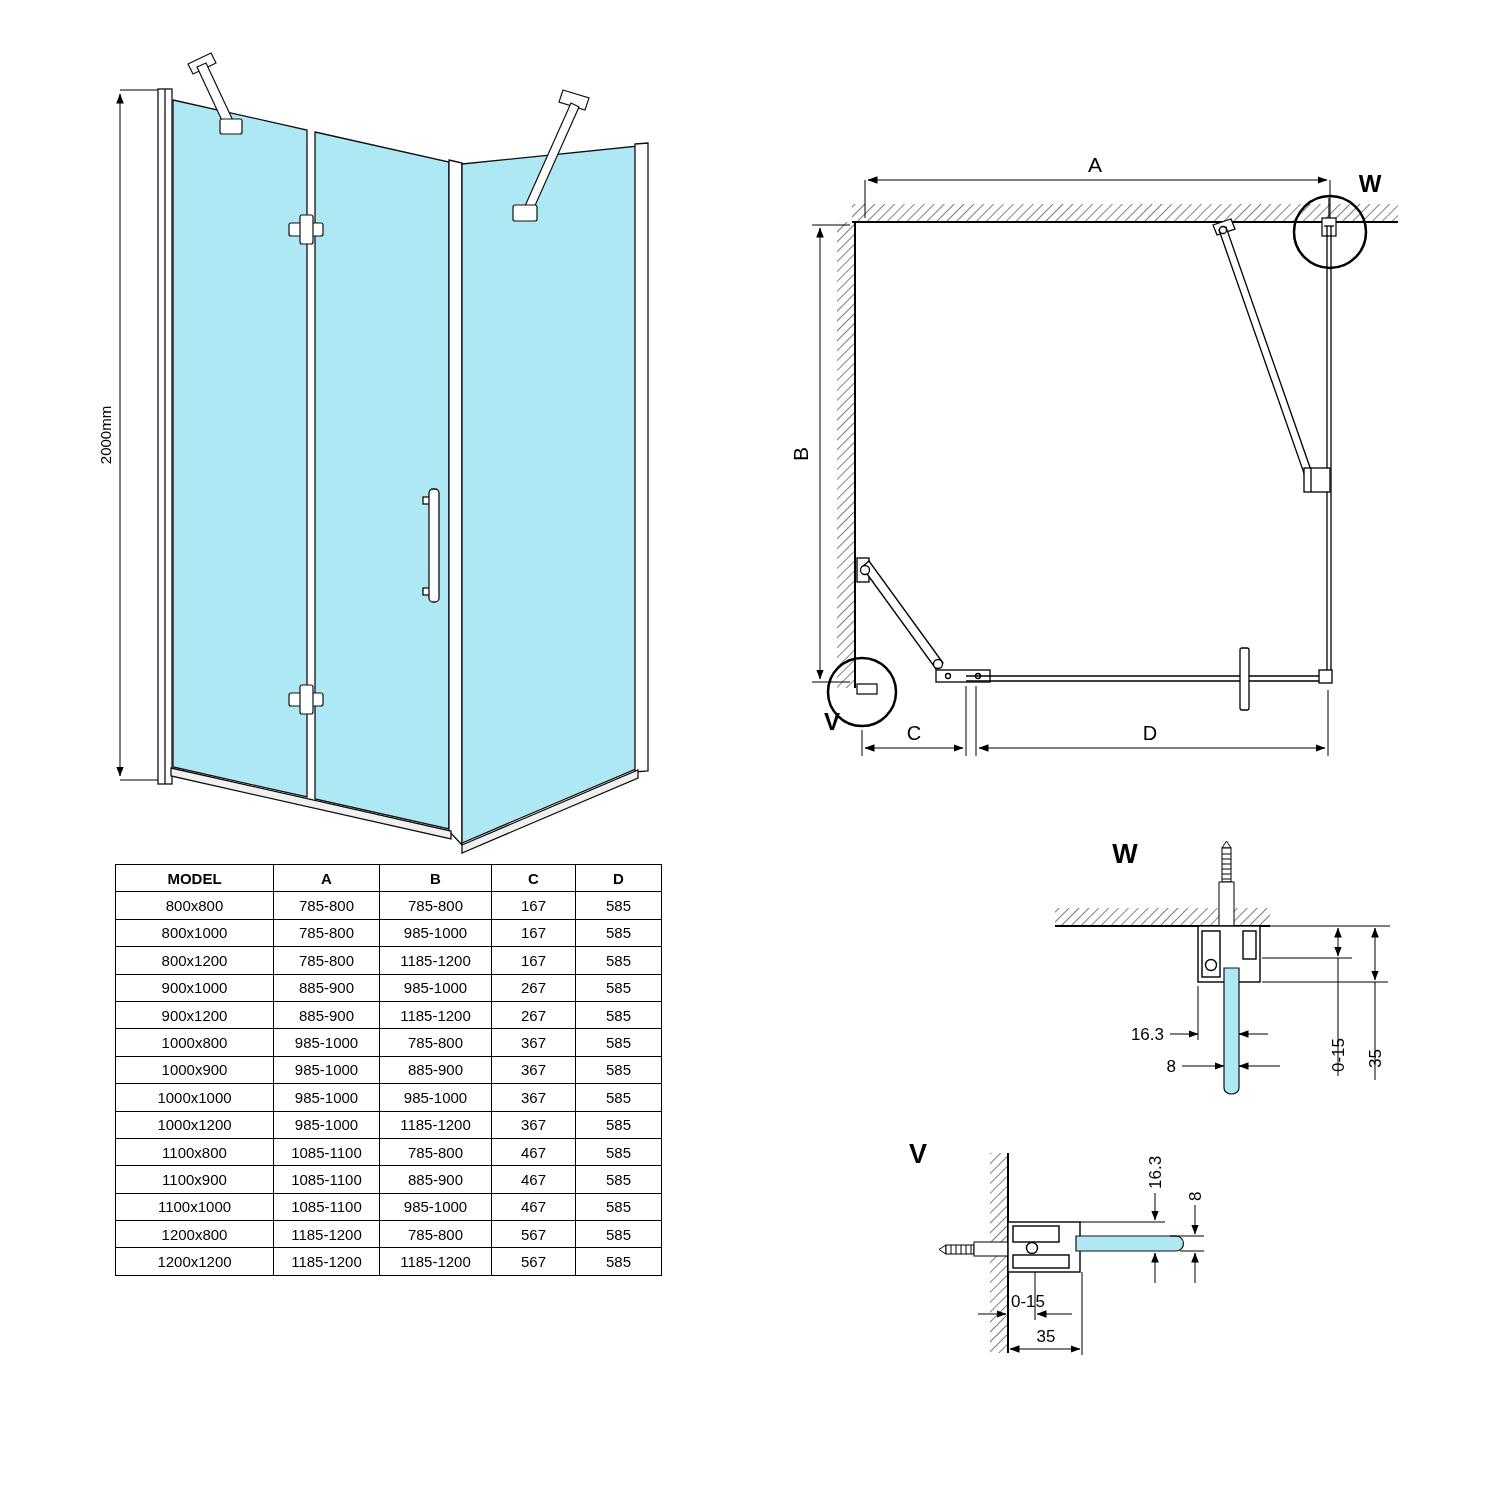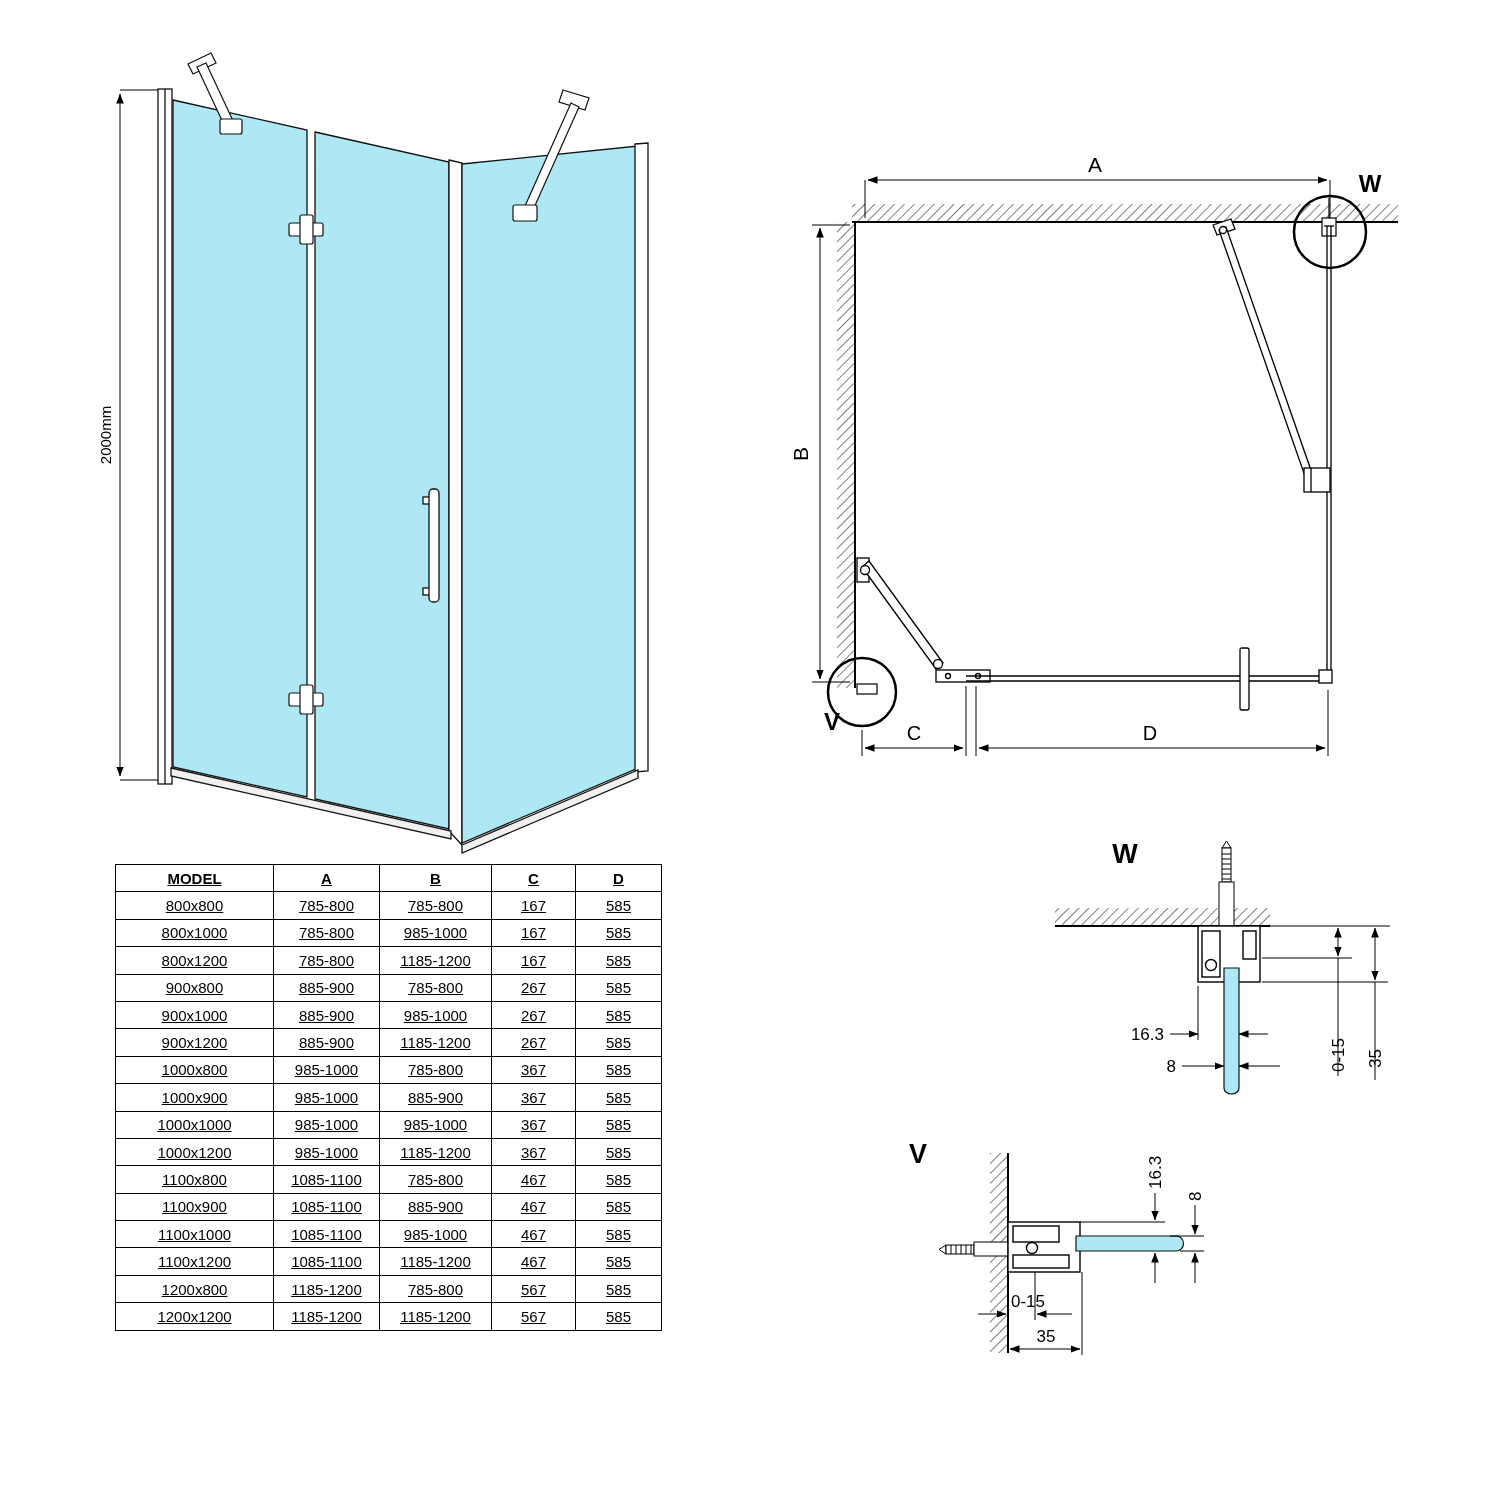--- a/index.html
+++ b/index.html
@@ -2,21 +2,21 @@
 <html><head>
 <meta charset="utf-8">
 <style>
   html,body { margin:0; padding:0; }
   body {
     width:1500px; height:1500px; position:relative; background:#fff;
     font-family:"Liberation Sans", sans-serif; overflow:hidden;
   }
   .abs { position:absolute; }
   svg text { font-family:"Liberation Sans", sans-serif; fill:#000; }
-  #size-table { border-collapse:collapse; background:#fff;text-decoration:underline; }
+  #size-table { border-collapse:collapse; background:#fff; }
   #size-table th, #size-table td {
     border:1.4px solid #000; font-size:15px; text-align:center;
     padding:2px 6px; height:22.4px; white-space:nowrap;
   }
   #size-table th { font-weight:bold; }
   #size-table col.c-model { width:158px; }
   #size-table col.c-a { width:106px; }
   #size-table col.c-b { width:112px; }
   #size-table col.c-c { width:84px; }
   #size-table col.c-d { width:86px; }
@@ -321,27 +321,20 @@
         <td>585</td>
       </tr>
       <tr>
         <td>800x1200</td>
         <td>785-800</td>
         <td>1185-1200</td>
         <td>167</td>
         <td>585</td>
       </tr>
       <tr>
-        <td>900x800</td>
-        <td>885-900</td>
-        <td>785-800</td>
-        <td>267</td>
-        <td>585</td>
-      </tr>
-      <tr>
         <td>900x1000</td>
         <td>885-900</td>
         <td>985-1000</td>
         <td>267</td>
         <td>585</td>
       </tr>
       <tr>
         <td>900x1200</td>
         <td>885-900</td>
         <td>1185-1200</td>
@@ -391,27 +384,20 @@
         <td>585</td>
       </tr>
       <tr>
         <td>1100x1000</td>
         <td>1085-1100</td>
         <td>985-1000</td>
         <td>467</td>
         <td>585</td>
       </tr>
       <tr>
-        <td>1100x1200</td>
-        <td>1085-1100</td>
-        <td>1185-1200</td>
-        <td>467</td>
-        <td>585</td>
-      </tr>
-      <tr>
         <td>1200x800</td>
         <td>1185-1200</td>
         <td>785-800</td>
         <td>567</td>
         <td>585</td>
       </tr>
       <tr>
         <td>1200x1200</td>
         <td>1185-1200</td>
         <td>1185-1200</td>

